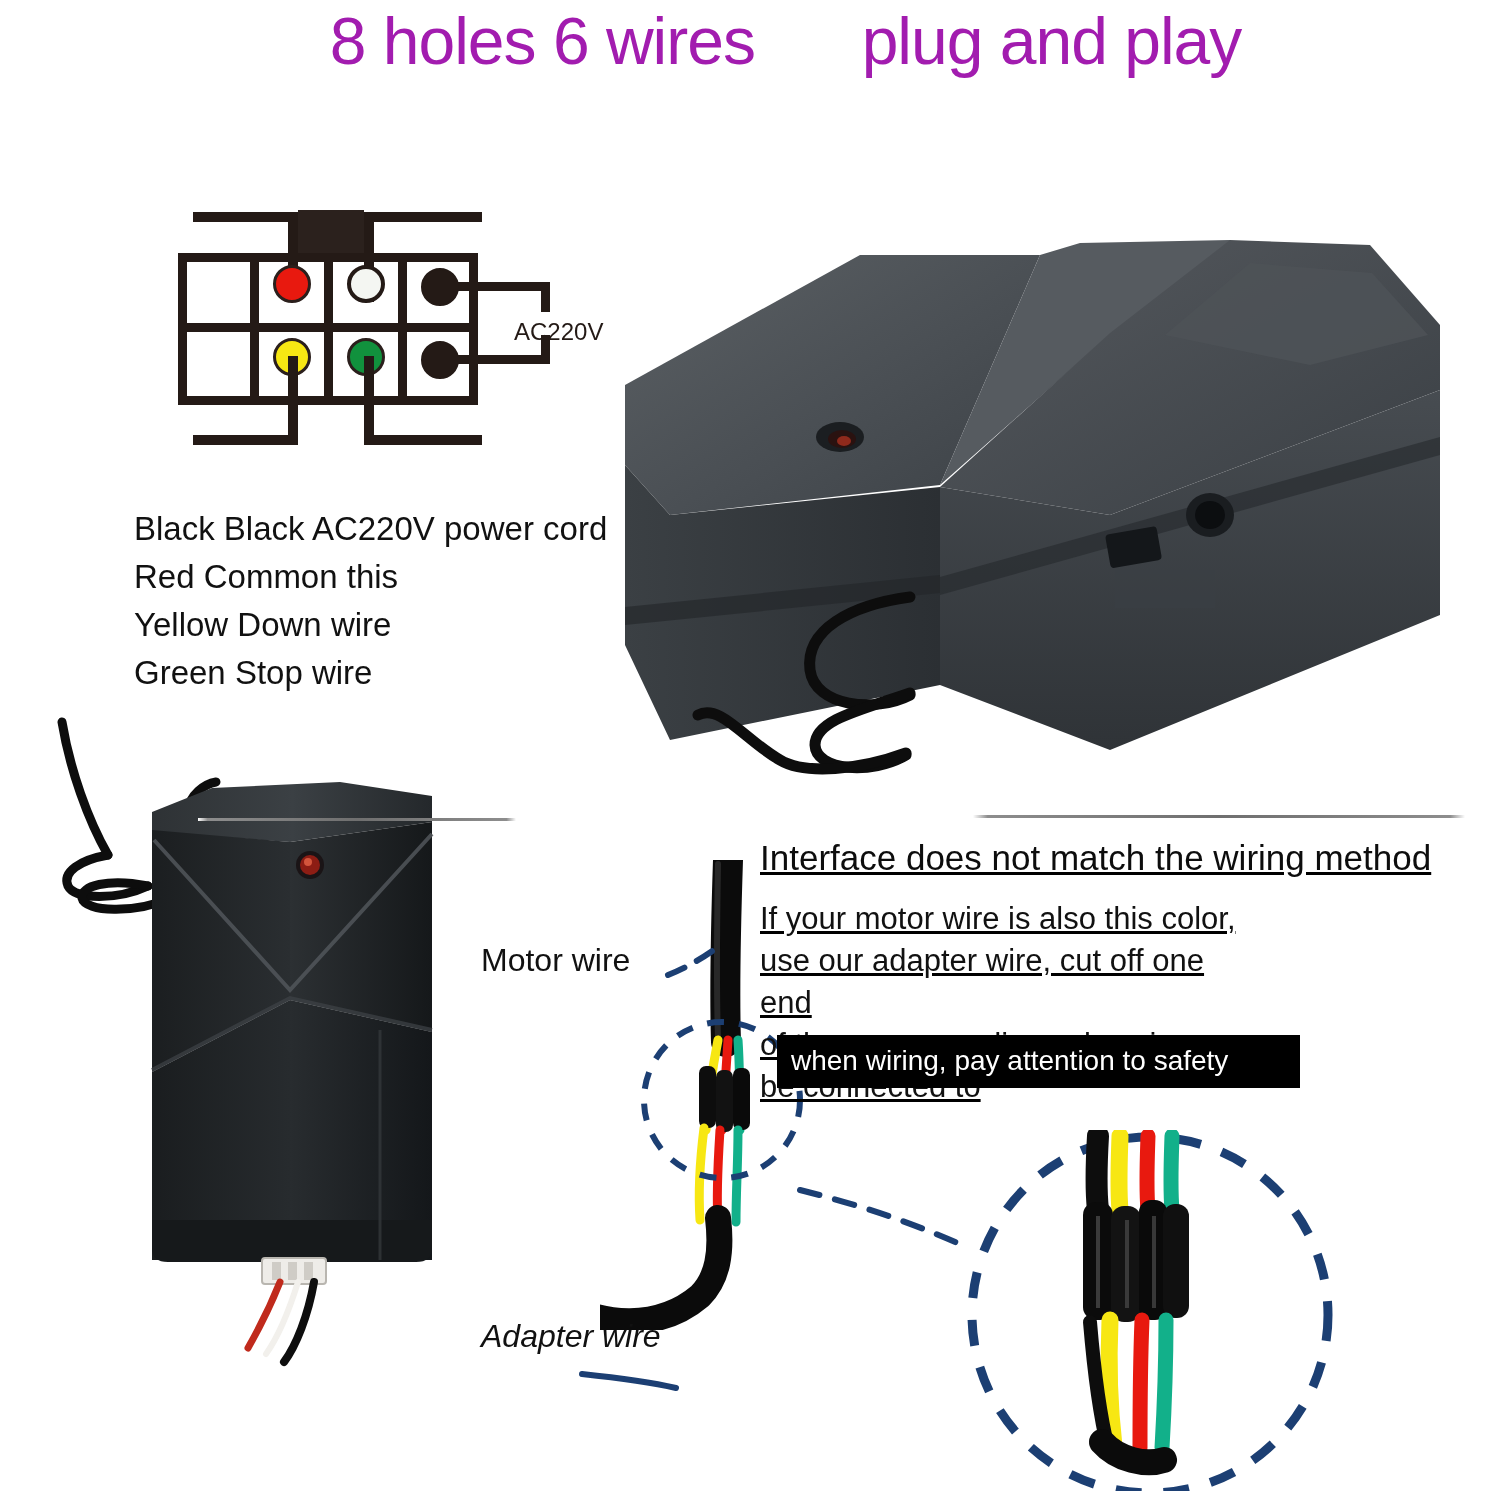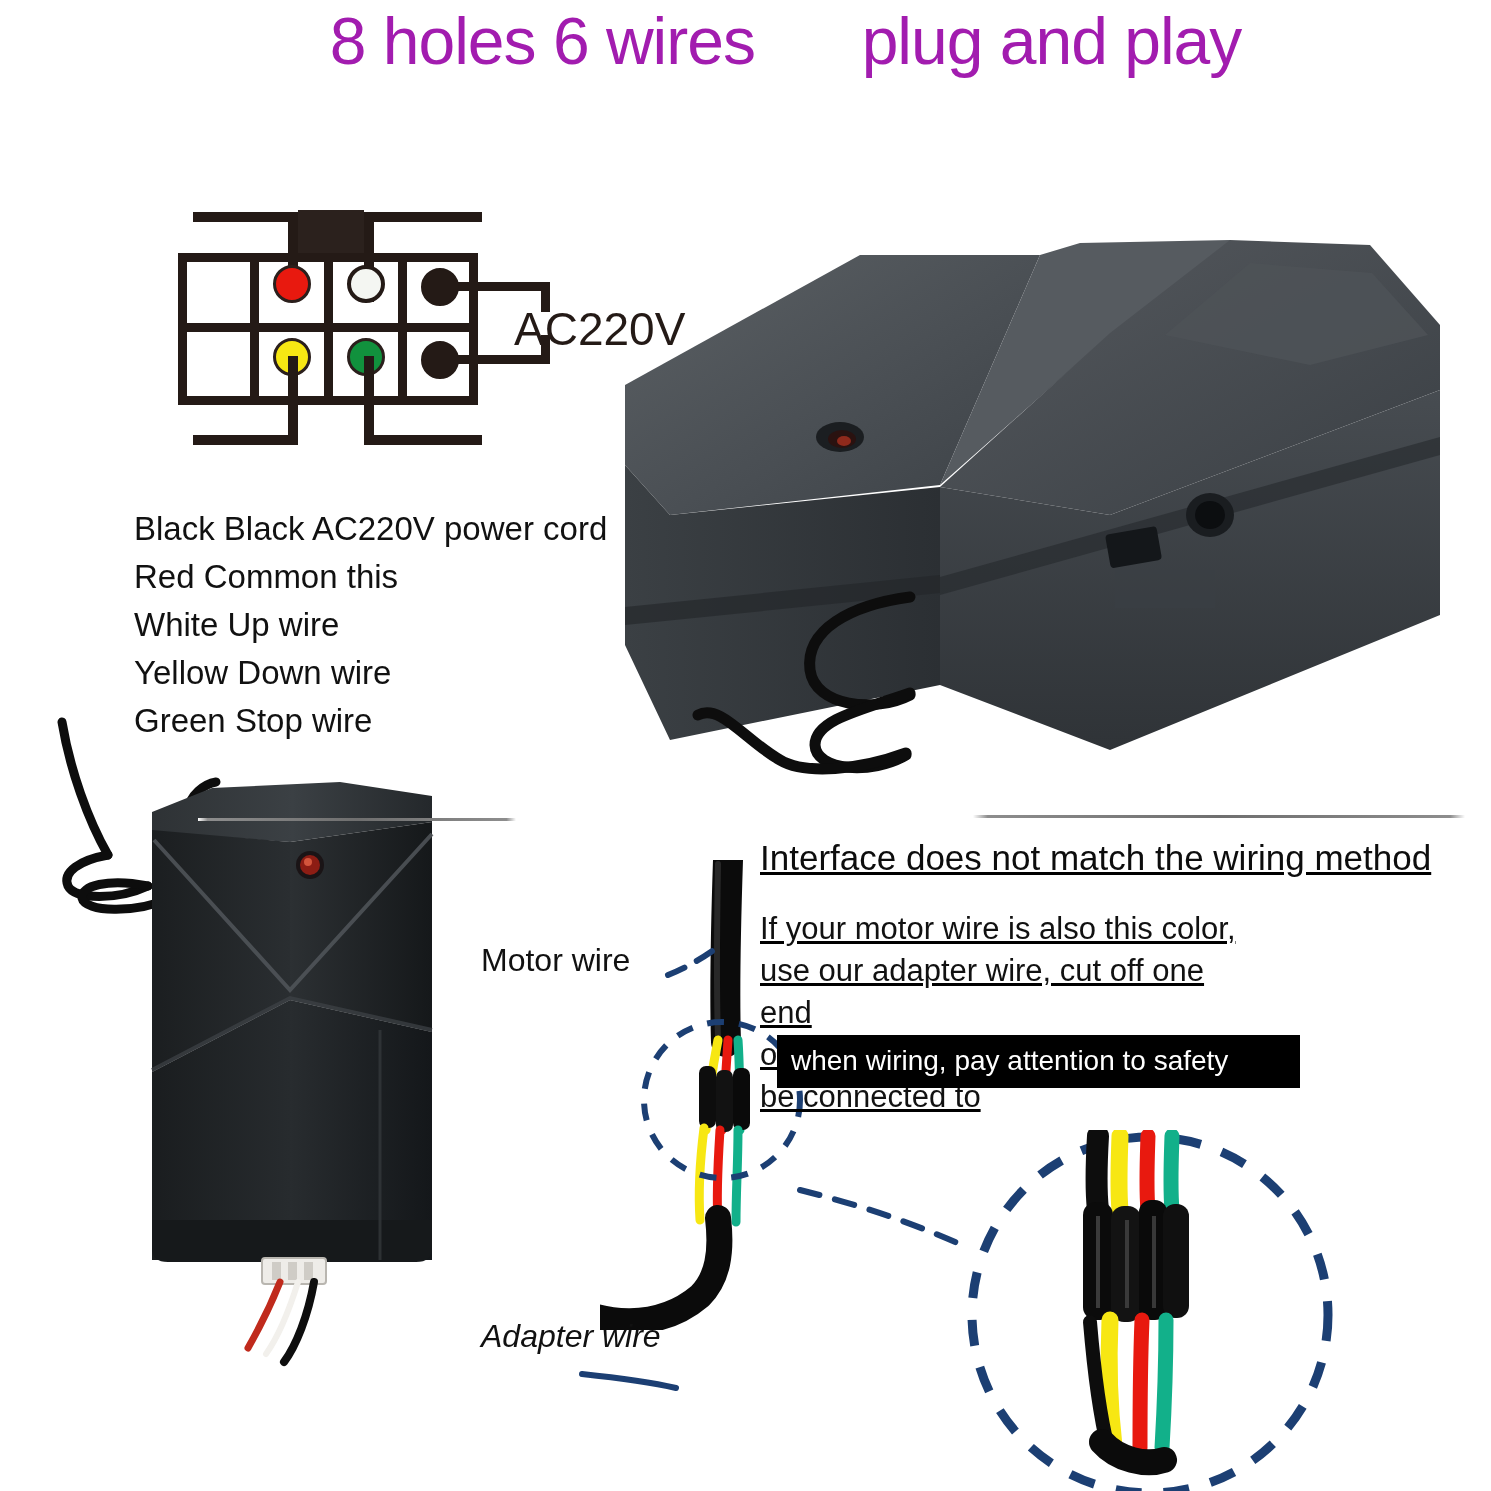--- a/index.html
+++ b/index.html
@@ -60,25 +60,26 @@
   .dot-white  { background: #f4f6f2; border: 4px solid #241a16; }
   .dot-yellow { background: #f7e713; border: 3px solid #2b1f1c; }
   .dot-green  { background: #11913d; border: 3px solid #2b1f1c; }
   .dot-black  { background: #241a16; border: 2px solid #241a16; }
   .dg-block {
     position: absolute;
     background: #2b211d;
   }
   .ac-label {
     position: absolute;
-    font-size: 46px;
+    font-size: 24px;
     color: #241a16;
     letter-spacing: 0px;
     white-space: nowrap;
     font-family: "Liberation Sans", sans-serif;
+    margin-top: 16px;
   }
 
   
   #wire-legend {
     position: absolute;
     left: 134px;
     top: 505px;
     width: 560px;
   }
   #wire-legend .legend-row {
@@ -107,21 +108,21 @@
     text-decoration: underline;
   }
   #interface-note .note-title {
     font-size: 35px;
     line-height: 50px;
     color: #0d0d0d;
     white-space: nowrap;
     font-family: "Liberation Sans", sans-serif;
   }
   #interface-note .note-body {
-    margin-top: 25px;
+    margin-top: 15px;
     font-size: 31px;
     line-height: 42px;
     color: #111111;
     width: 500px;
     font-family: "Liberation Sans", sans-serif;
   }
   #warning-banner {
     position: absolute;
     left: 777px;
     top: 1035px;
@@ -235,21 +236,20 @@
     <div class="dg-line" style="left:272px; top:159px; width:110px; height:9px;"></div>
     <div class="dg-line" style="left:373px; top:86px;  width:9px;   height:30px;"></div>
     <div class="dg-line" style="left:373px; top:139px; width:9px;   height:29px;"></div>
 
     <div class="ac-label" style="left:346px; top:106px;">AC220V</div>
   </div>
 
   <div id="wire-legend">
     <div class="legend-row">Black Black AC220V power cord</div>
     <div class="legend-row">Red Common this</div>
-    <div class="legend-row">White Up wire</div>
     <div class="legend-row">Yellow Down wire</div>
     <div class="legend-row">Green Stop wire</div>
   </div>
 
   <svg id="receiver-photo" viewBox="0 0 850 560">
     <defs>
       <linearGradient id="faceTop" x1="0" y1="0" x2="1" y2="1">
         <stop offset="0%" stop-color="#5b6064"></stop>
         <stop offset="55%" stop-color="#4a4f54"></stop>
         <stop offset="100%" stop-color="#3c4146"></stop>

